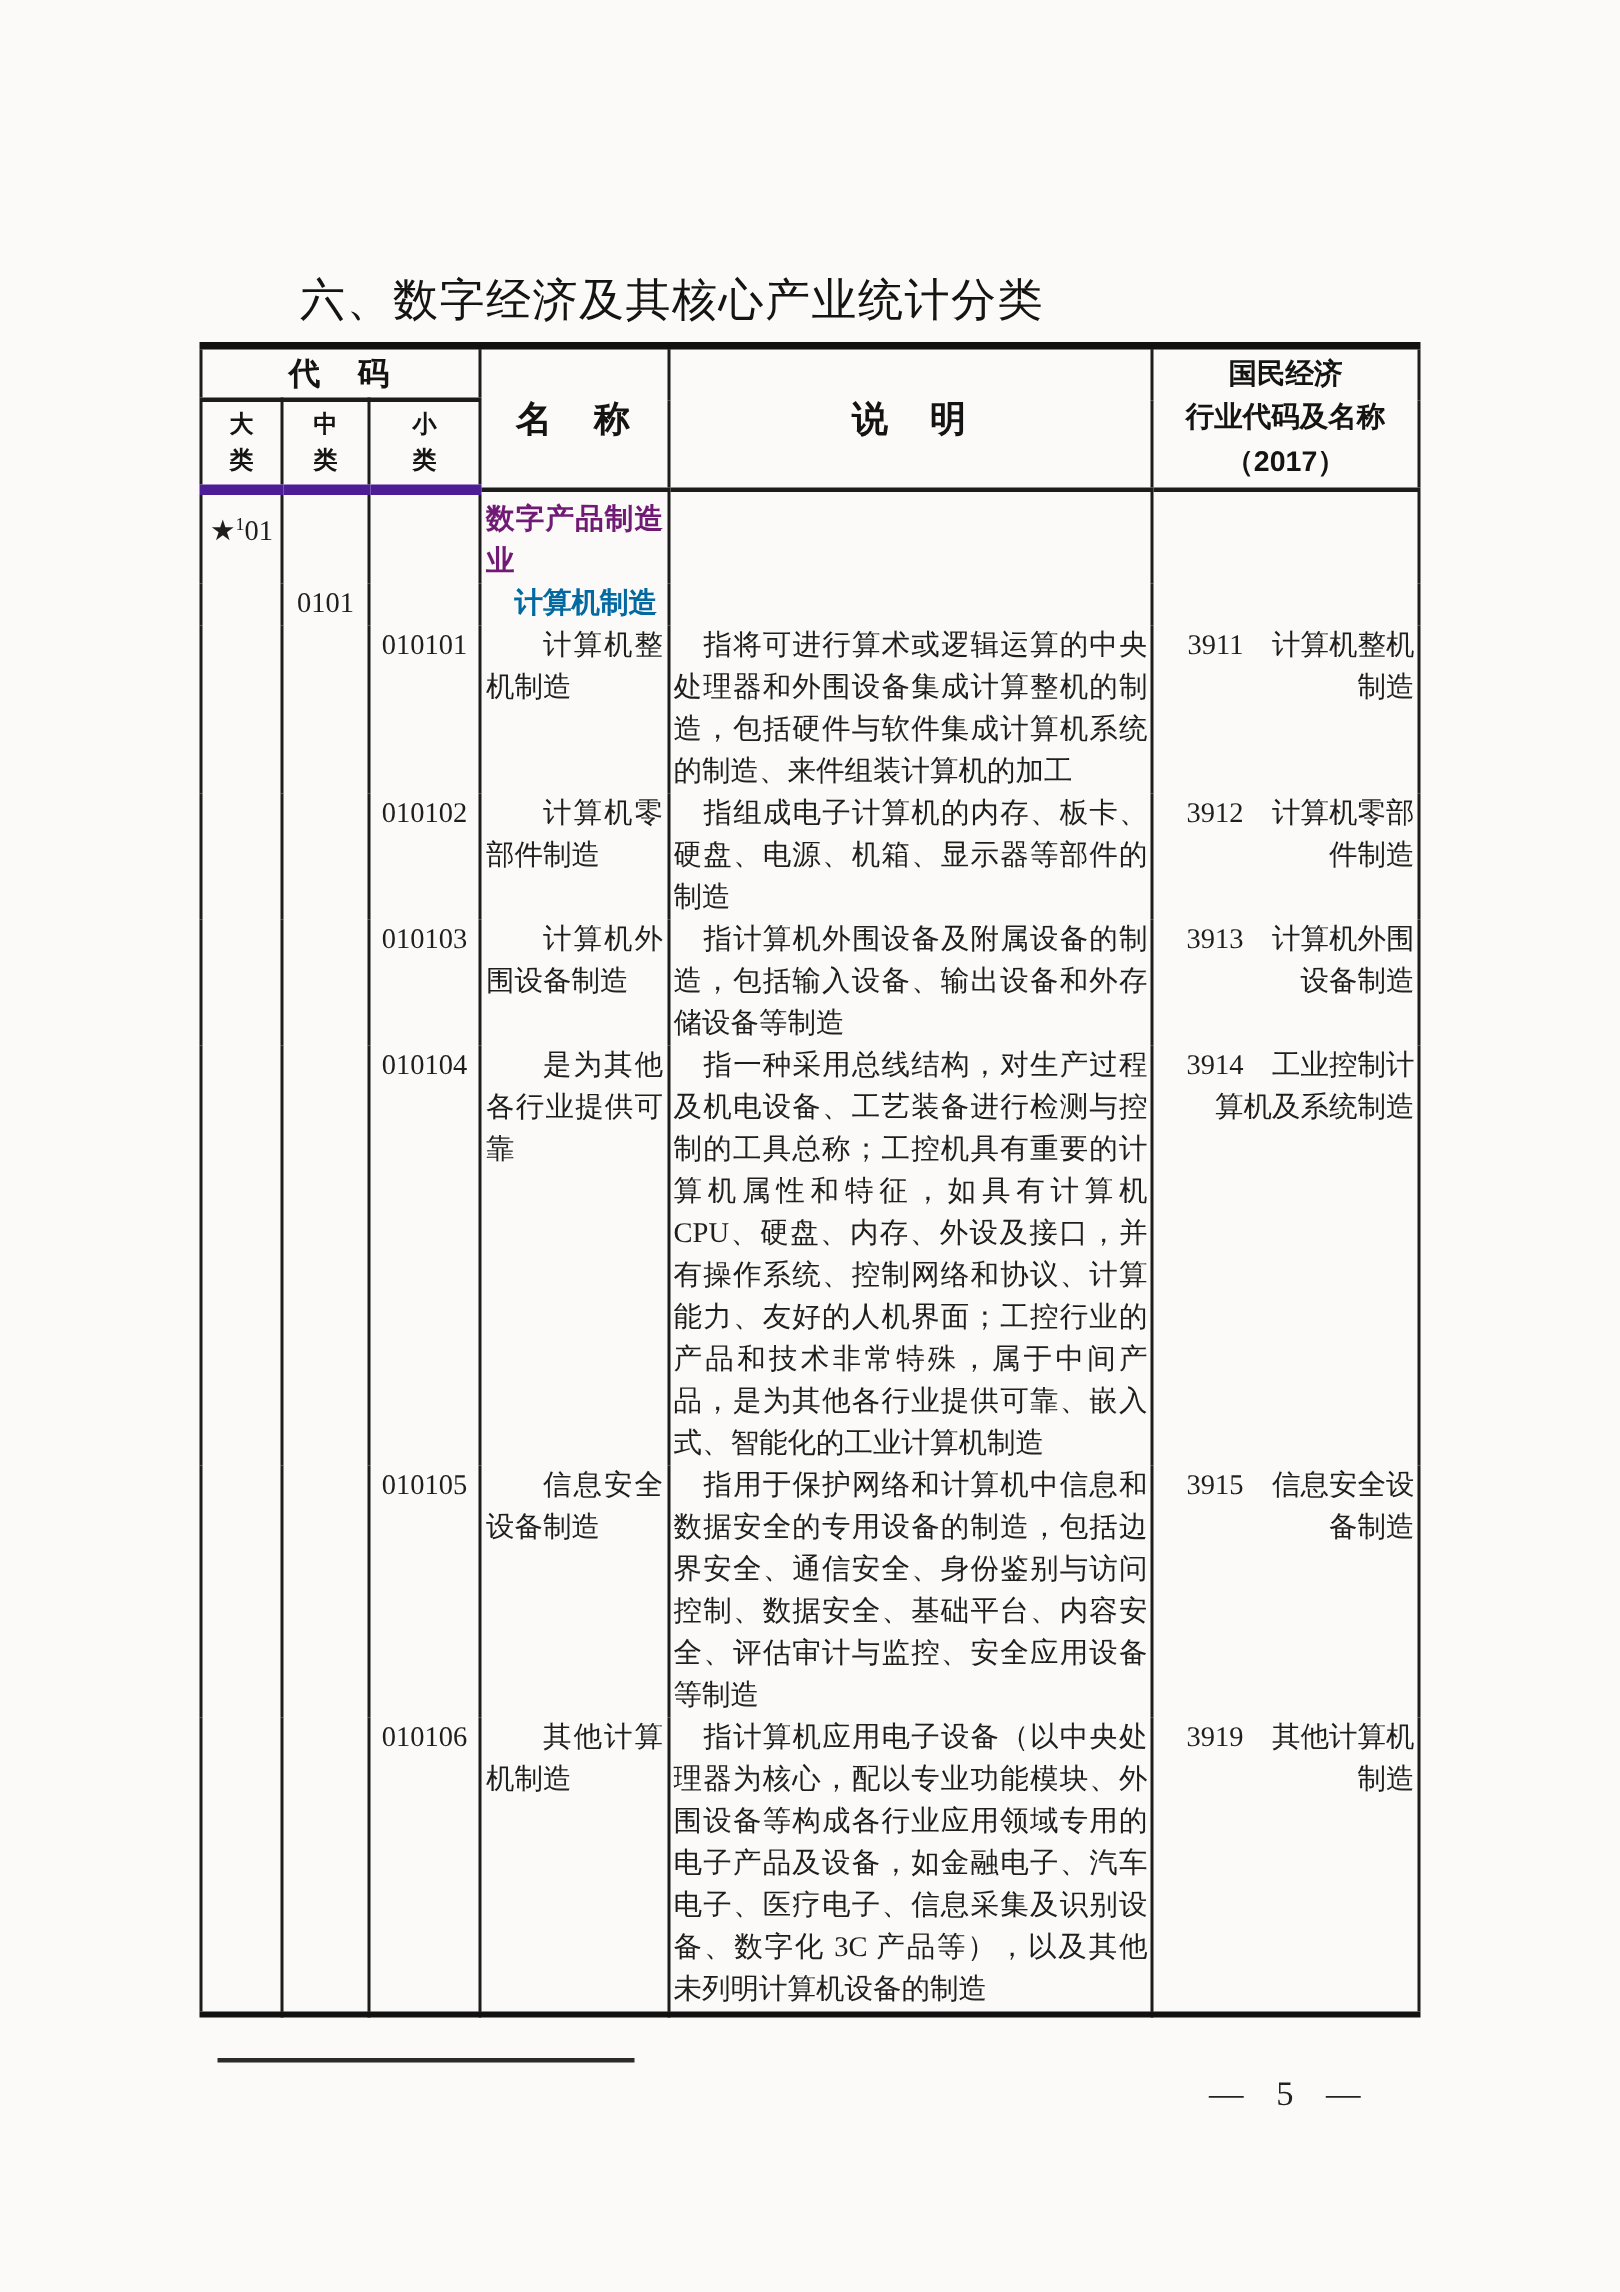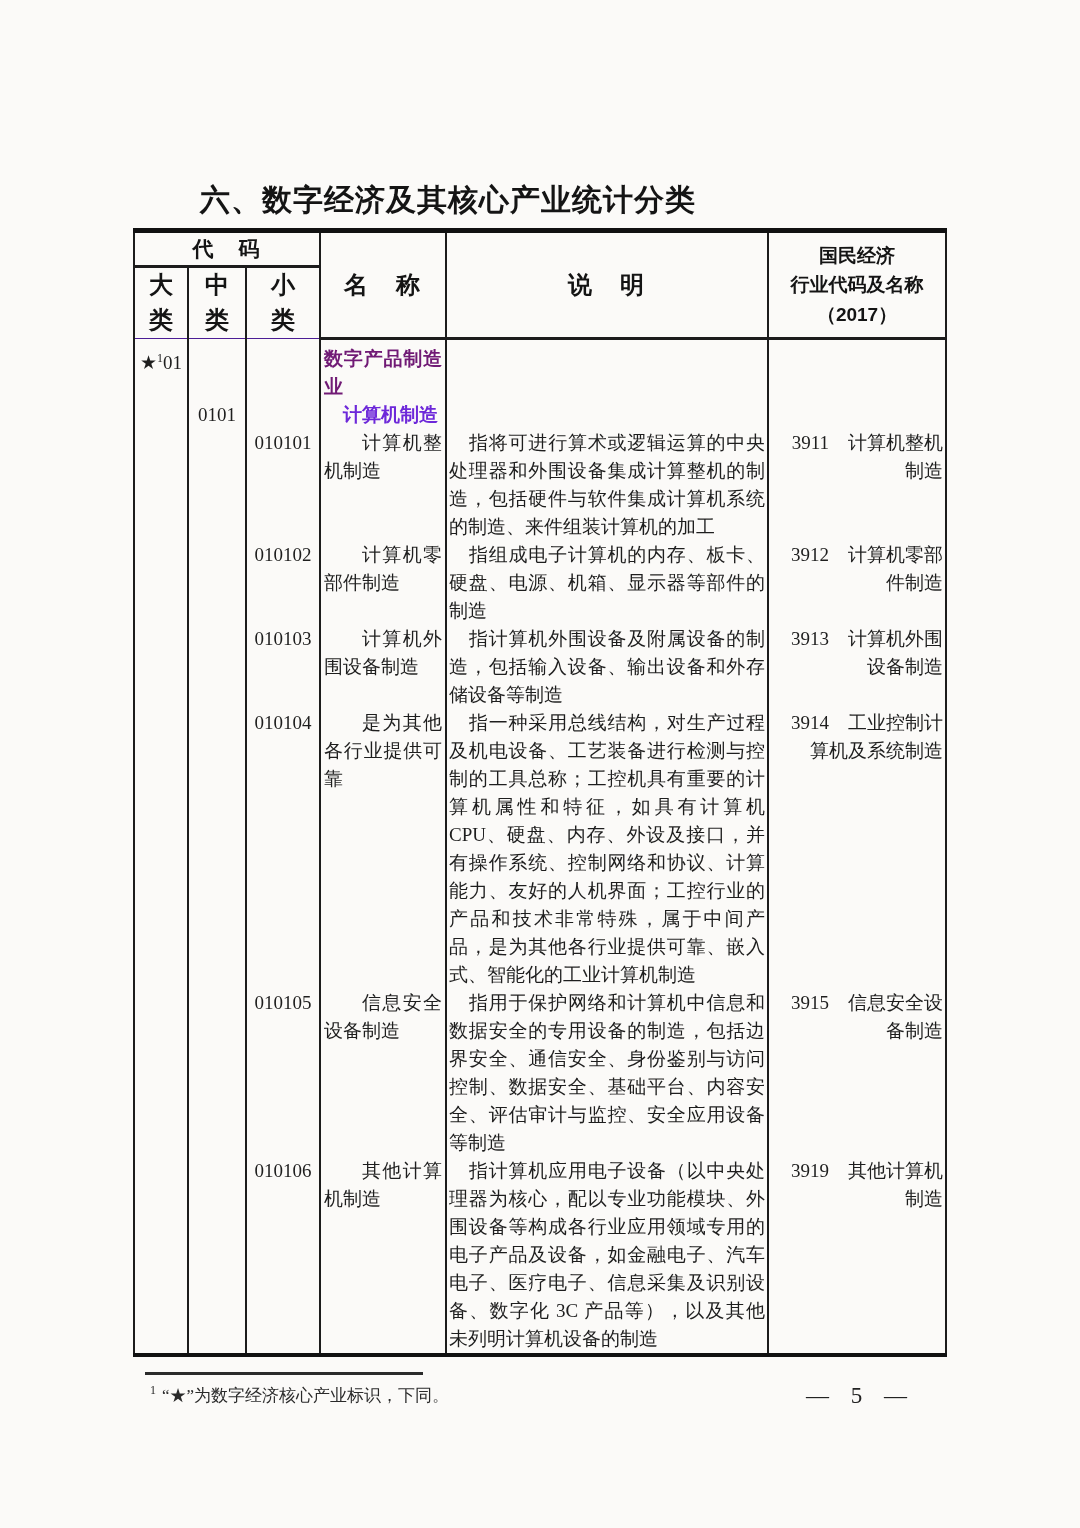--- a/index.html
+++ b/index.html
@@ -12,21 +12,21 @@
     background: #fbfaf8;
     color: #1e1e1e;
     overflow: hidden;
     font-family: "Liberation Serif", "DejaVu Serif", serif;
   }
   .doc-title {
     position: absolute;
     left: 200px;
     top: 180px;
     font-family: "Liberation Sans", "DejaVu Sans", sans-serif;
-    font-weight: bold;
+    font-weight: normal;
     font-size: 30px;
     letter-spacing: 1px;
     color: #141414;
   }
   .tbl-wrap {
     position: absolute;
     left: 133px;
     top: 228px;
     width: 812px;
   }
@@ -53,21 +53,21 @@
     color: #141414;
     vertical-align: middle;
     text-align: center;
   }
   .th-code-group {
     height: 36px;
     font-size: 21px;
     border-bottom: 3px solid #1c1c1c;
     letter-spacing: 2px;
   }
-  tr.sub th { height: 60px; font-size: 24px; border-bottom: 1px solid #4c1d95; }
+  tr.sub th { height: 60px; font-size: 16px; border-bottom: 7px solid #4c1d95; }
   .vstack { width: 1.2em; margin: 0 auto; line-height: 1.45; text-align: center; }
   .th-span2 { border-bottom: 3px solid #1c1c1c; font-size: 24px; letter-spacing: 2px; }
   .th-industry { font-size: 19px; letter-spacing: 0; }
   .th-industry .hline { line-height: 1.55; }
   
   .tbl tbody td {
     border-top: none;
     border-bottom: none;
     font-size: 19px;
     line-height: 28px;
@@ -76,21 +76,21 @@
   td.c-code { text-align: center; font-family: "Liberation Serif", "DejaVu Serif", serif; }
   td.c-code sup { font-size: 12px; vertical-align: super; }
   td.c-name { padding: 0 3px; }
   td.c-name p { text-align: justify; }
   p.name-major {
     font-family: "Liberation Sans", "DejaVu Sans", sans-serif;
     font-weight: bold; color:#701a75;
   }
   p.name-middle {
     font-family: Liberation Sans, sans-serif;
-    font-weight: bold; color:#6d28d9;
+    font-weight: bold; color:#0369a1;
     text-indent: 1em;
   }
   p.name-minor { text-indent: 2em; }
   td.c-desc { padding: 0 2px; }
   td.c-desc p { text-indent: 1.05em; text-align: justify; }
   td.c-industry { padding: 0 2px 0 5px; }
   td.c-industry p { text-indent: 14px; margin-left: -6px; text-align: right; }
   
   .footnote-rule {
     position: absolute;
@@ -268,17 +268,16 @@
           <td class="c-industry">
               <p>3919　其他计算机制造</p>
             </td>
         </tr>
 
       </tbody>
     </table>
   </div>
 
   <div class="footnote-rule"></div>
-  <div class="footnote"><sup>1</sup><span>“★”为数字经济核心产业标识，下同。</span></div>
 
   <div class="page-number">— 5 —</div>
 
 </div>
 
 </body></html>

